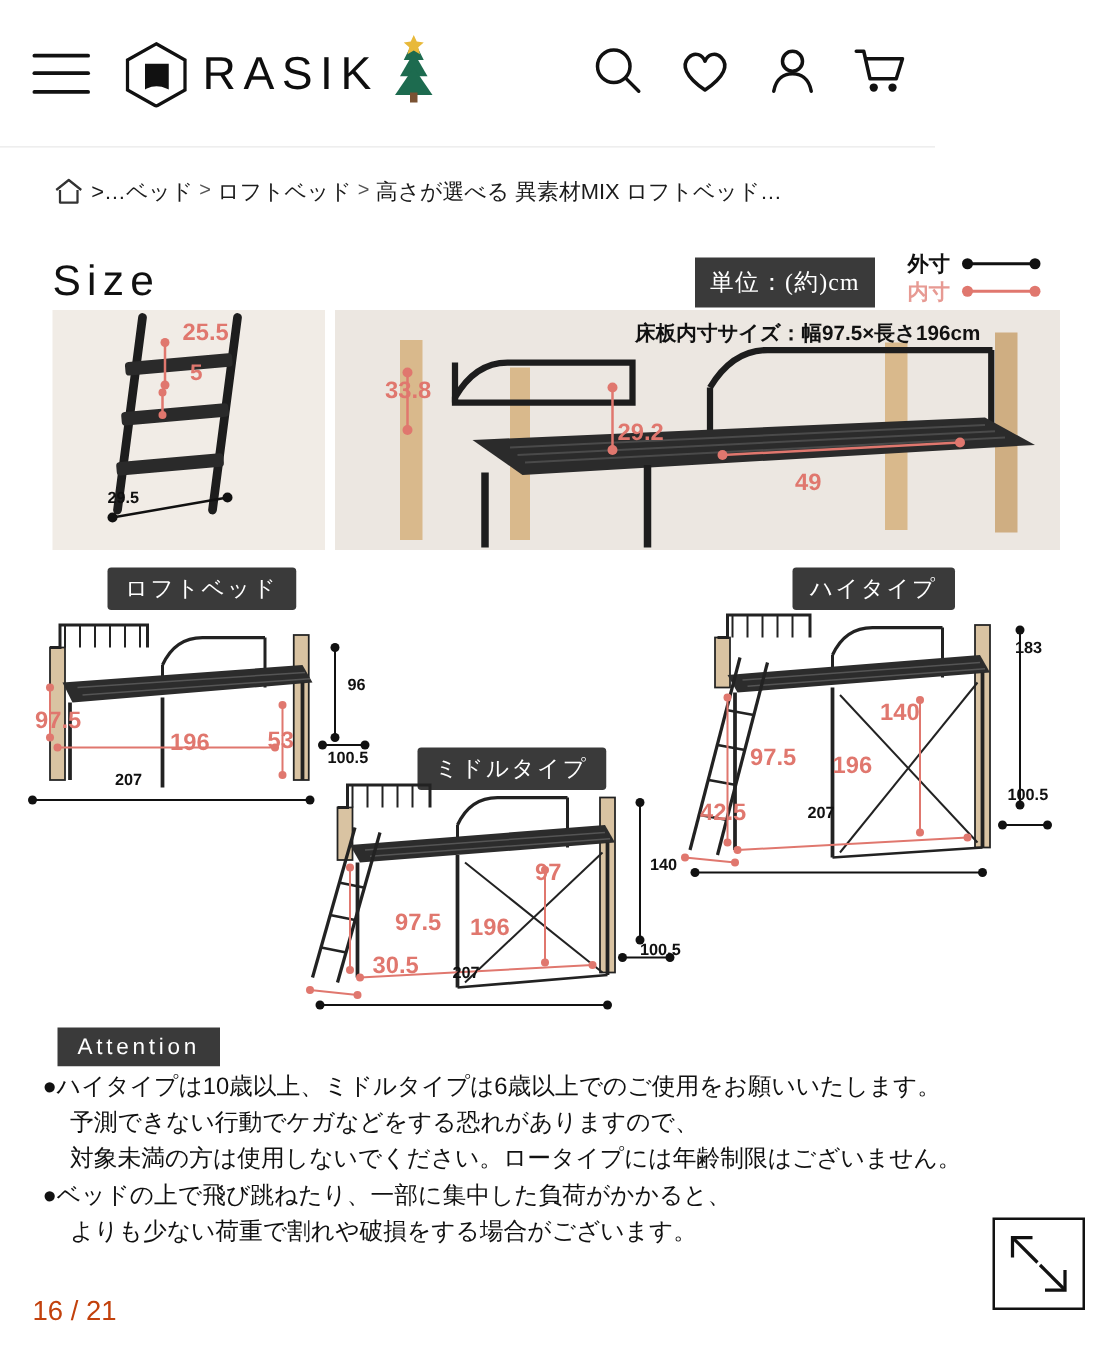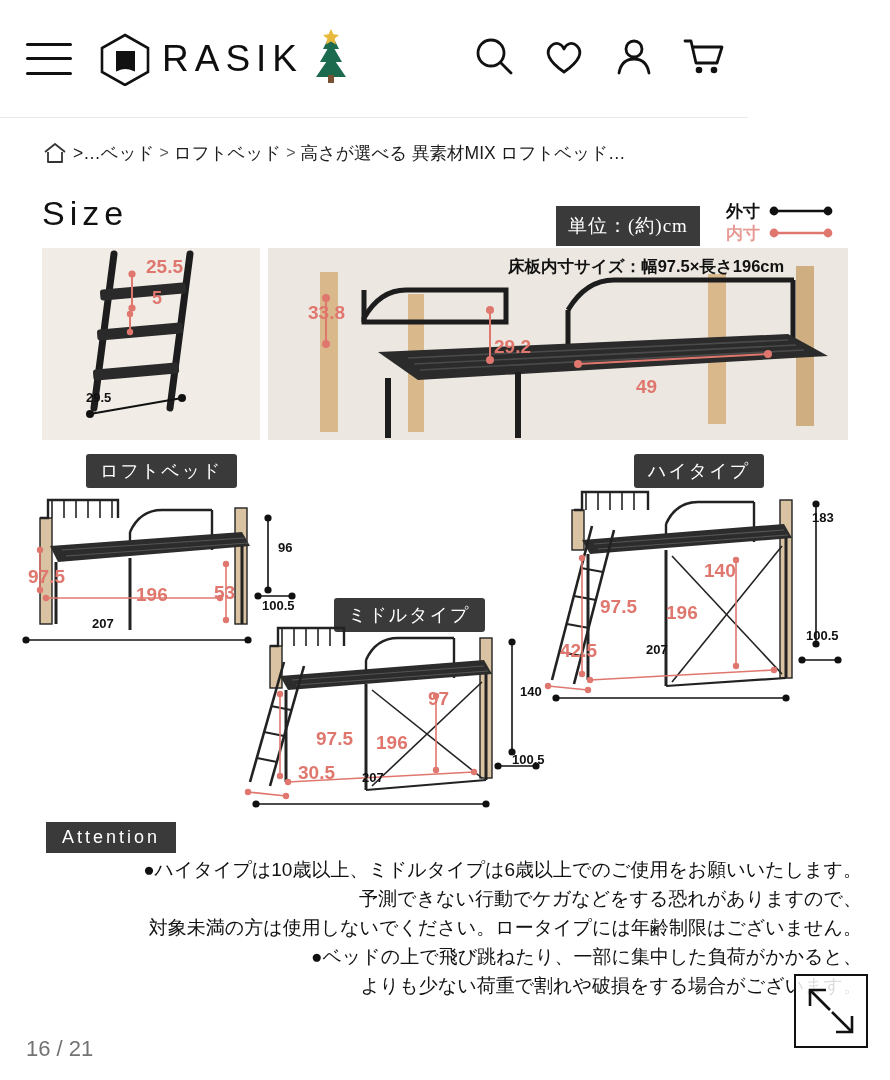--- a/index.html
+++ b/index.html
@@ -2,21 +2,21 @@
 <html><head>
 <meta charset="utf-8">
 <style>
   * { box-sizing: border-box; margin: 0; padding: 0; }
   html, body {
     width: 890px; height: 1080px;
     font-family: "Liberation Sans", sans-serif;
     background: #ffffff;
     overflow: hidden;
   }
-  .page { position: relative; width: 748px; height: 1080px; background: #fff; text-align: right; }
+  .page { position: relative; width: 748px; height: 1080px; background: #fff; }
 
   
   .header {
     position: relative;
     height: 118px;
     display: flex;
     align-items: center;
     padding: 0 26px;
     border-bottom: 1px solid #e9e9e9;
   }
@@ -57,21 +57,21 @@
   
   .content {
     position: relative;
     width: 890px;
     height: 890px;
     background: #ffffff;
     overflow: hidden;
   }
 
   .size-title {
-    position: absolute; left: 42px; top: 10px;
+    position: absolute; left: 42px; top: 22px;
     font-size: 34px; letter-spacing: 5px; color: #111; font-weight: 500;
   }
   .unit-badge {
     position: absolute; left: 556px; top: 22px;
     background: #3a3a3a; color: #fff; font-size: 19px;
     padding: 7px 12px; letter-spacing: 1px; font-family: Liberation Serif, serif;
   }
   .legend { position: absolute; left: 726px; top: 16px; font-size: 16px; }
   .legend .row { display: flex; align-items: center; gap: 8px; height: 22px; }
   .legend .lbl-out { color: #111; font-weight: bold; font-size: 17px; }
@@ -112,21 +112,21 @@
   .attention-body {
     position: absolute; left: 34px; top: 672px; width: 828px;
     font-size: 19px; line-height: 1.52; color: #111;
   }
   .attention-body p { margin: 0; }
   .indent { padding-left: 22px; }
 
   
   .page-counter {
     position: absolute; left: 26px; bottom: 12px;
-    font-size: 22px; color: #737373;
+    font-size: 22px; color: #c2410c;
   }
   .expand-btn {
     position: absolute; right: 22px; bottom: 26px;
     width: 74px; height: 74px; border: 2px solid #111; background: rgba(255,255,255,.85);
     cursor: pointer;
   }
   .expand-btn svg { display:block; }
 </style>
 </head>
 <body>

